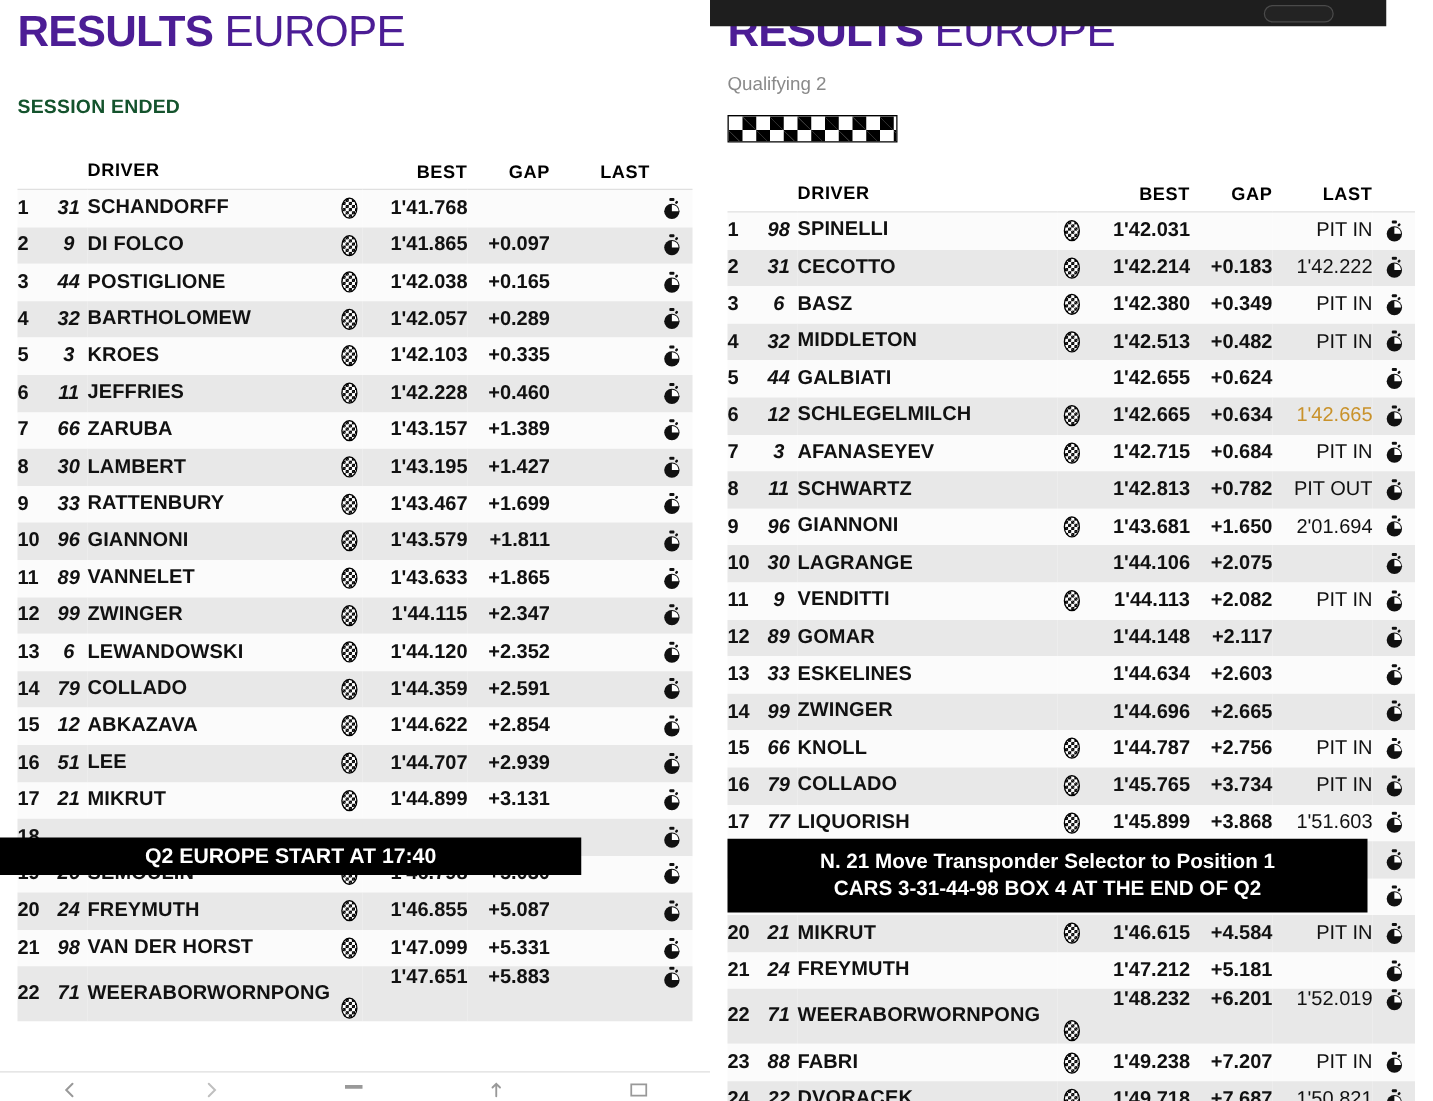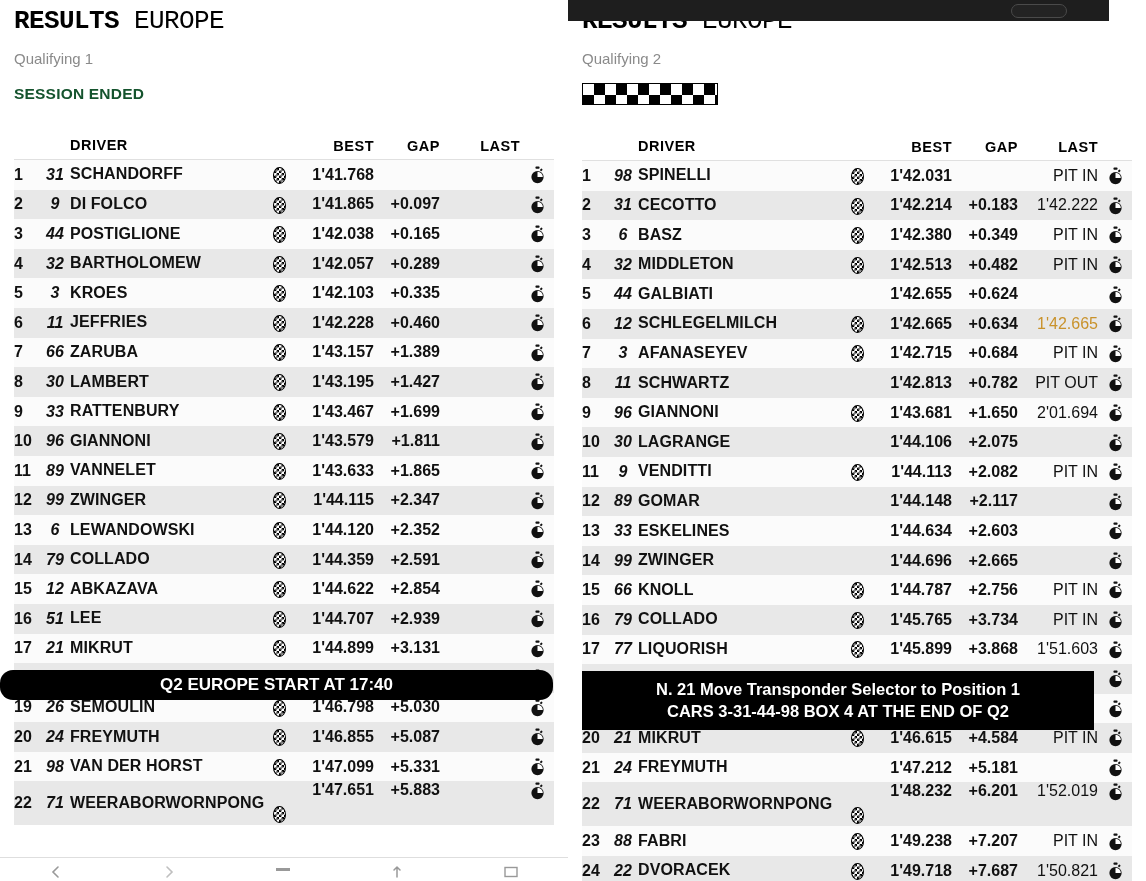--- a/index.html
+++ b/index.html
@@ -25,24 +25,23 @@
     position:absolute;left:0;top:0;width:541px;height:21px;
     background:#1e1e1e;z-index:40;
   }
   .chrome-pill{
     position:absolute;right:42px;top:4px;width:54px;height:12px;
     border:1.5px solid #4a4a4a;border-radius:7px;background:#232323;
   }
 
   
   .title{
-    font-size:26px;font-weight:700;color:#000000;
+    font-size:35px;font-weight:700;color:#4c1d95;
     letter-spacing:-0.6px;line-height:1;
     white-space:nowrap;
-    font-family:Liberation Mono, monospace;
   }
   .title .thin{font-weight:400;}
   .subtitle{
     font-size:15px;color:#8a8a8a;font-weight:400;
   }
   .status{
     font-size:15.5px;font-weight:700;color:#14532d;letter-spacing:0.2px;
   }
 
   
@@ -129,21 +128,20 @@
 
   <div class="panel panel-left">
     <div class="panel-inner">
 
       <div style="height:8px"></div>
       <div class="title">
         <span>RESULTS</span><span>&nbsp;</span><span class="thin">EUROPE</span>
       </div>
 
       <div style="height:16px"></div>
-      <div class="subtitle">Qualifying 1</div>
 
       <div style="height:18px"></div>
       <div class="status">SESSION ENDED</div>
 
       <div style="height:35px"></div>
 
       <table class="tbl">
         <thead>
           <tr>
             <th class="c-pos"></th>
@@ -479,21 +477,21 @@
                   <rect x="7.5" y="0.5" width="5" height="3" rx="1" fill="#111"></rect>
                   <rect x="13.4" y="3.2" width="2.4" height="3" rx="1" transform="rotate(38 14.6 4.7)" fill="#111"></rect>
                   <circle cx="10" cy="13.5" r="7.5" fill="#111"></circle>
                   <path d="M10 13.5 L10 7 A6.5 6.5 0 0 1 16.5 13.5 Z" fill="#ffffff"></path>
                 </svg></td>
             </tr>
           </tbody>
       </table>
     </div>
 
-    <div class="msg-banner banner-left" id="banner-left" style="top: 670.094px; height: 29.5938px; left: 0px; width: 553px; border-radius: 13px;">
+    <div class="msg-banner banner-left" id="banner-left" style="top: 670.094px; height: 29.5938px; left: 0px; width: 465px;">
         <div class="line">Q2 EUROPE START AT 17:40</div>
       </div>
 
     <div class="navstrip">
       <span class="nav-ico">
         <svg width="14" height="14" viewBox="0 0 14 14">
             <path d="M9 2 L4 7 L9 12" stroke="#777" stroke-width="1.6" fill="none" stroke-linecap="round"></path>
           </svg>
       </span>
       <span class="nav-ico">

